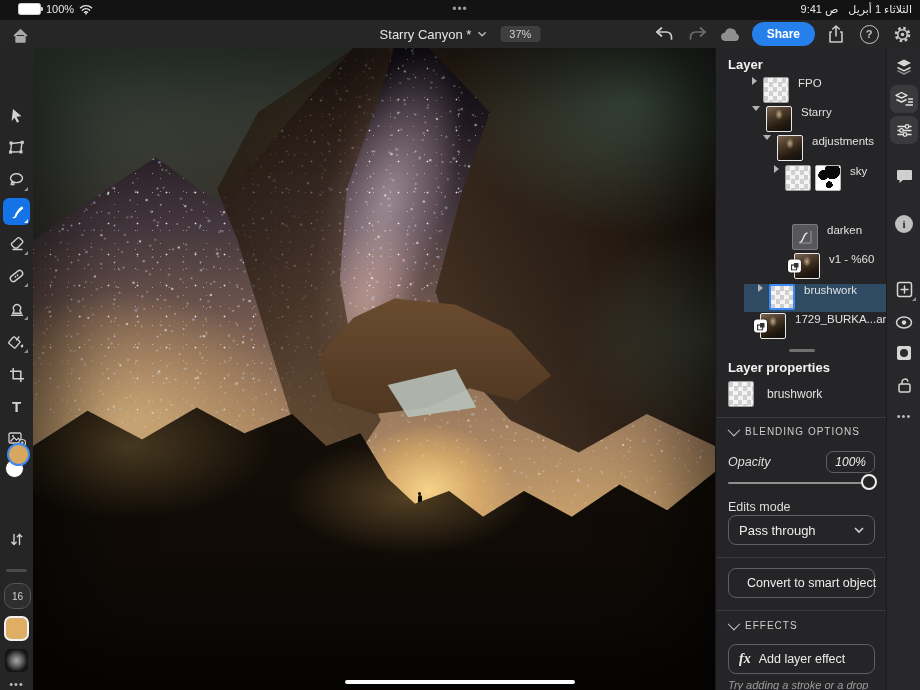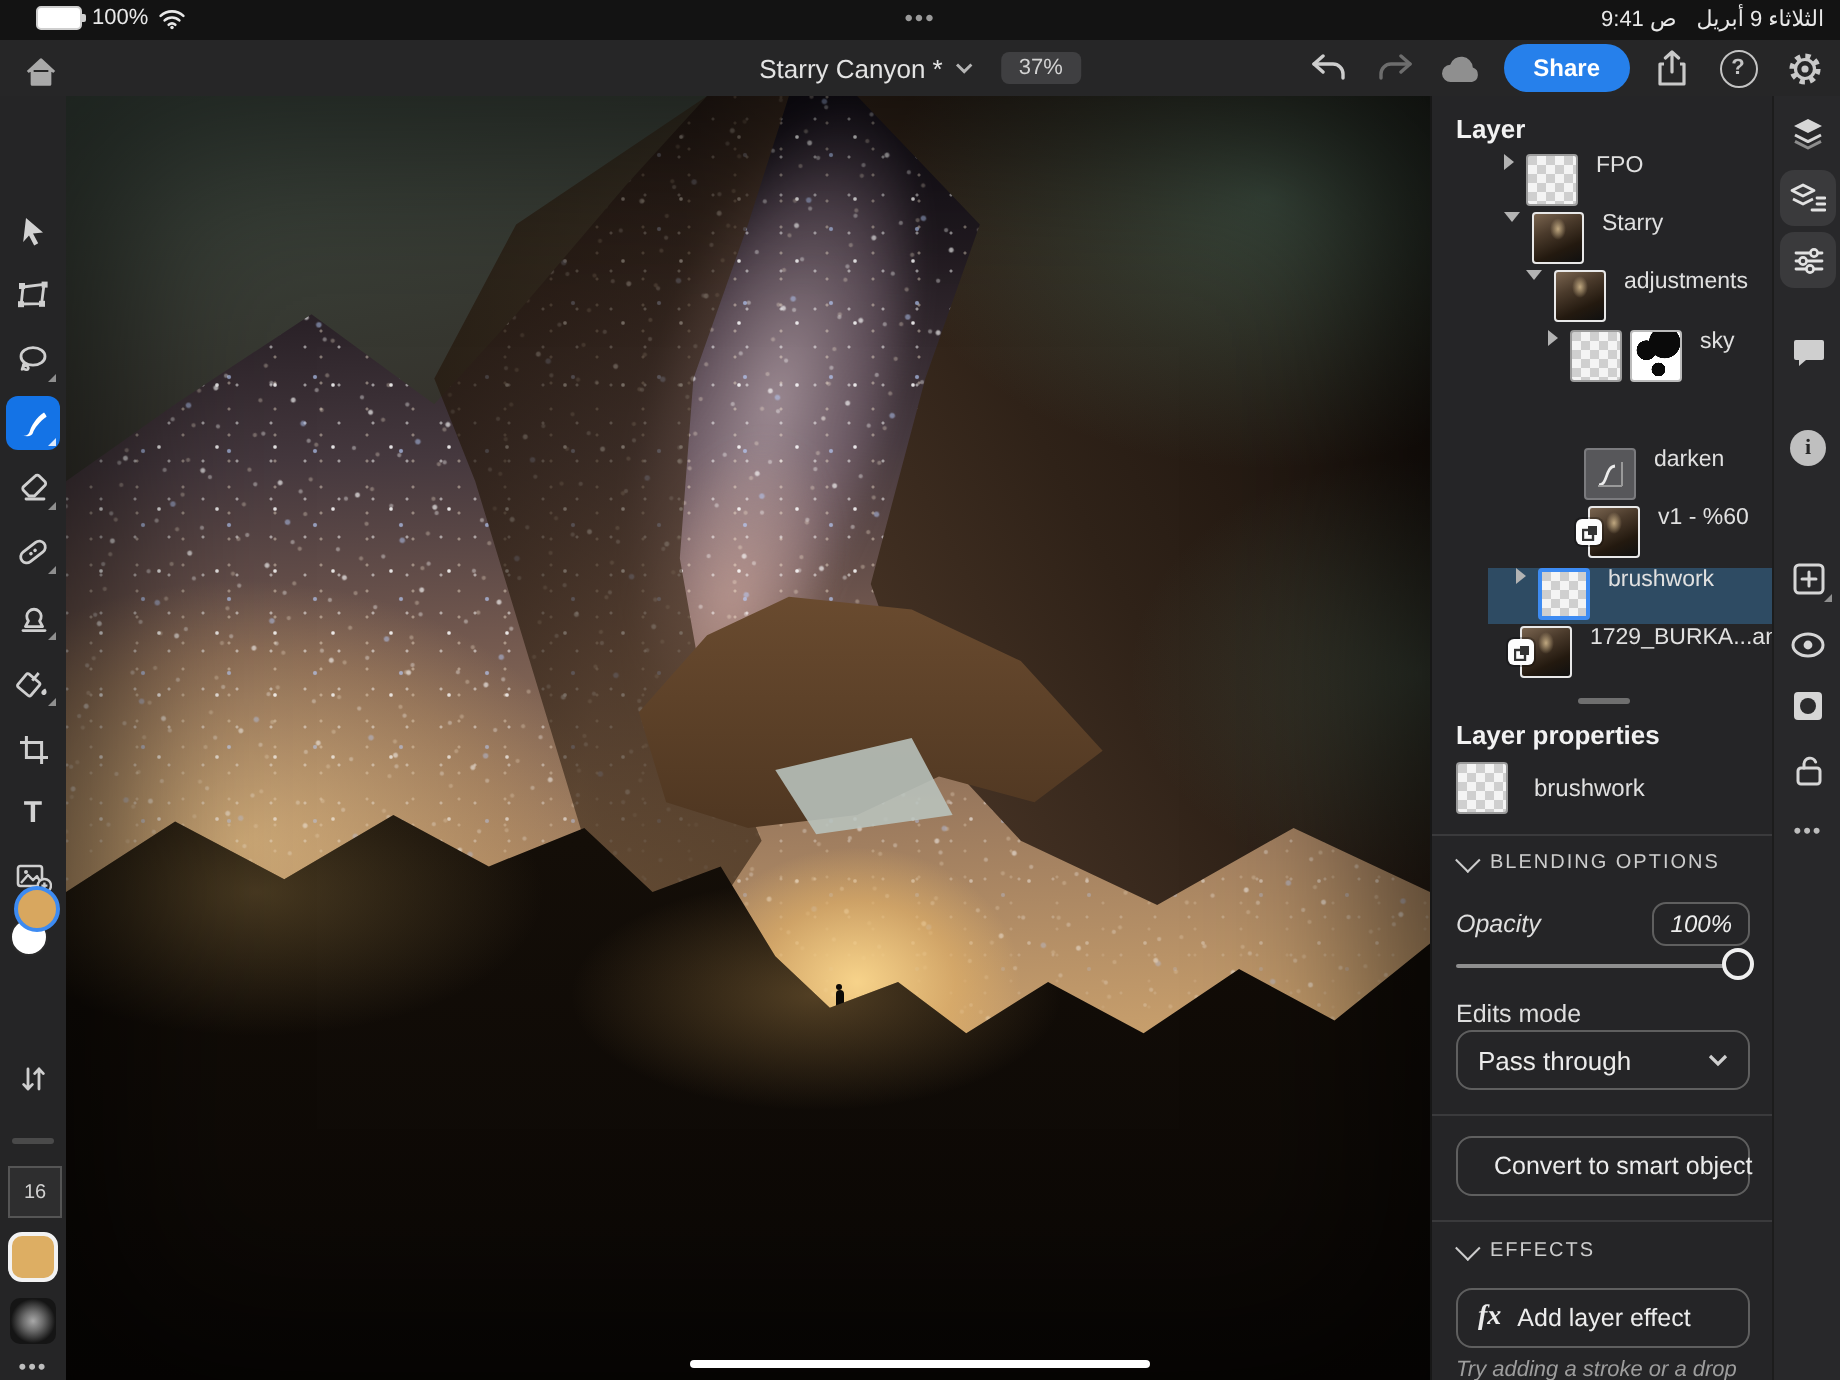--- a/index.html
+++ b/index.html
@@ -34,21 +34,21 @@
   
   #tool-rail{position:absolute;left:0;top:48px;width:33px;height:642px;background:#252526;border-right:1px solid #1a1a1a;}
   .tool{position:absolute;left:3px;width:27px;height:27px;border-radius:6px;display:flex;align-items:center;justify-content:center;}
   .tool.sel{background:#1473E6;}
   .subtool:after{content:"";position:absolute;right:2px;bottom:2px;border-left:4px solid transparent;border-bottom:4px solid #8f8f8f;}
   .tool.sel.subtool:after{border-bottom-color:#dce9fb;}
   .fg-swatch{position:absolute;left:7px;top:395px;width:19px;height:19px;border-radius:50%;background:#D8A75F;border:2px solid #3D8BF2;z-index:2;}
   .bg-swatch{position:absolute;left:5px;top:411px;width:17px;height:17px;border-radius:50%;background:#fff;border:1.5px solid #2a2a2a;z-index:1;}
   .rail-divider{position:absolute;left:6px;top:521px;width:21px;height:3px;border-radius:2px;background:#4a4a4a;}
   .size-badge{position:absolute;left:4px;top:535px;width:25px;height:24px;background:#2e2e2f;border:1px solid #555;
-              border-radius:0;display:flex;align-items:center;justify-content:center;font-size:10px;color:#d0d0d0;}
+              border-radius:10px;display:flex;align-items:center;justify-content:center;font-size:10px;color:#d0d0d0;}
   .brush-color{position:absolute;left:4px;top:568px;width:25px;height:25px;background:#DDAE63;border:2.5px solid #f2f2f2;border-radius:7px;box-sizing:border-box;}
   .brush-tip{position:absolute;left:5px;top:601px;width:23px;height:23px;background:#151515;border-radius:5px;
              background-image:radial-gradient(circle at 50% 50%, #a8a8a8 0%, #6d6d6d 30%, rgba(40,40,40,0) 68%);}
   .rail-more{position:absolute;left:0;top:630px;width:33px;text-align:center;font-size:11px;letter-spacing:1px;color:#bdbdbd;}
 
   
   #canvas{position:absolute;left:33px;top:48px;width:682px;height:642px;overflow:hidden;background:#0f0c15;}
   #canvas .layer{position:absolute;inset:0;}
   .sky{background:linear-gradient(178deg,#0f0c15 0%,#221b21 14%,#45383e 28%,#73594f 42%,#9b7a5e 56%,#c49c6b 72%,#e2bc7b 86%,#ecc887 100%);}
   .glow-left{background:radial-gradient(ellipse 34% 26% at 13% 58%, rgba(236,198,134,.6) 0%, rgba(220,175,110,.25) 55%, transparent 78%);}
@@ -149,21 +149,21 @@
     <span class="battery"></span>
     <span>100%</span>
     <svg width="14" height="11" viewBox="0 0 16 12">
       <path d="M1.5 4.2a9.5 9.5 0 0 1 13 0M3.8 6.8a6.2 6.2 0 0 1 8.4 0M6.1 9.3a3 3 0 0 1 3.8 0" fill="none" stroke="#e8e8e8" stroke-width="1.5" stroke-linecap="round"></path>
       <circle cx="8" cy="10.8" r="1" fill="#e8e8e8"></circle>
     </svg>
   </div>
   <div class="sb-center">•••</div>
   <div class="sb-right">
     <span>9:41 ص</span>
-    <span dir="rtl">الثلاثاء 9 أبريل</span>
+    <span dir="rtl">الثلاثاء 1 أبريل</span>
   </div>
 </div>
 
 <div id="app-toolbar">
   <button class="icon-btn tb-home">
     <svg width="17" height="16" viewBox="0 0 18 17">
         <path d="M2 8.5 9 2l7 6.5M4.3 7.5V15h9.4V7.5" fill="#a9a9a9" stroke="#a9a9a9" stroke-width="1.6" stroke-linejoin="round"></path>
       </svg>
   </button>
   <div class="tb-center">

